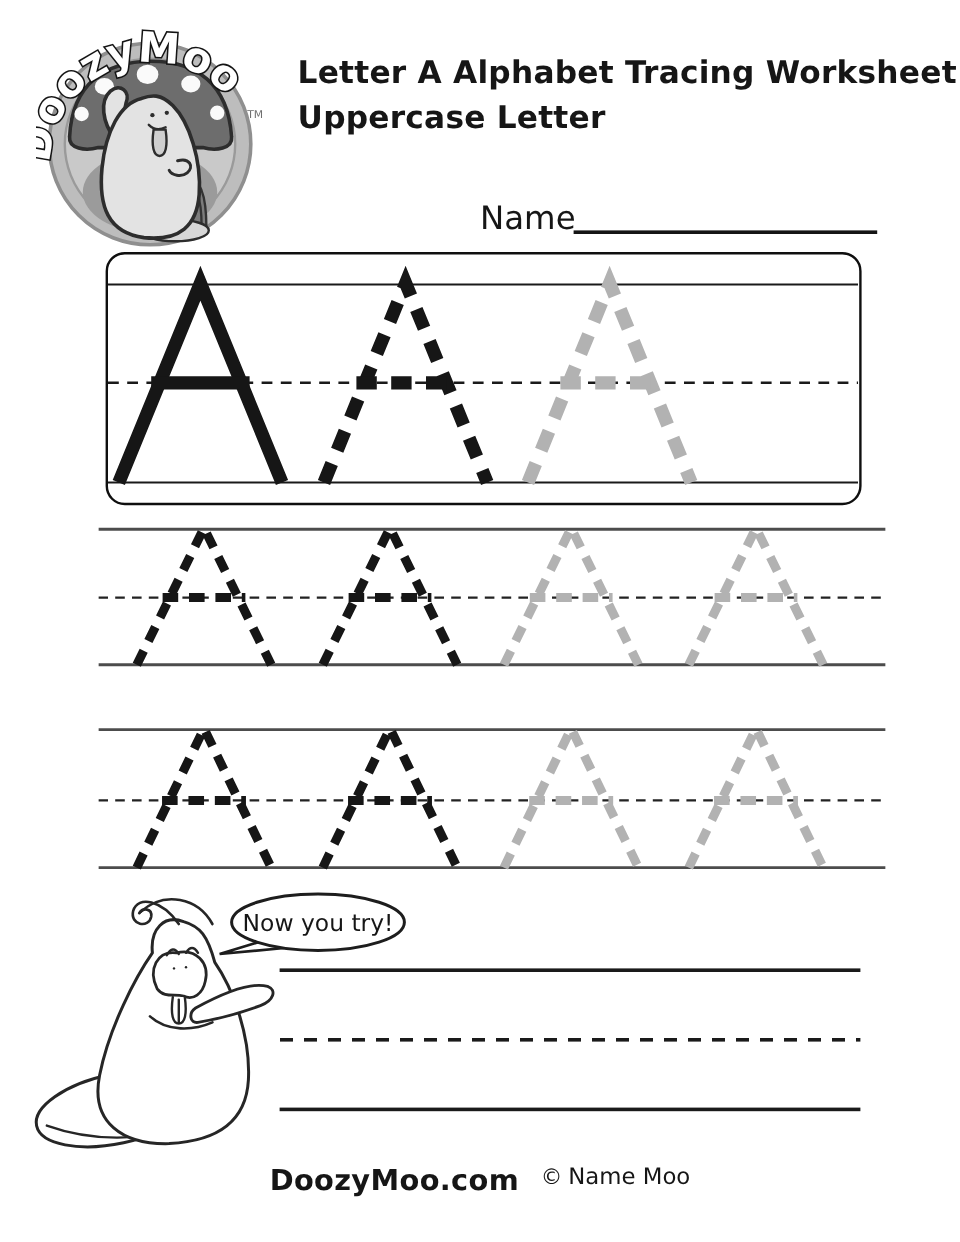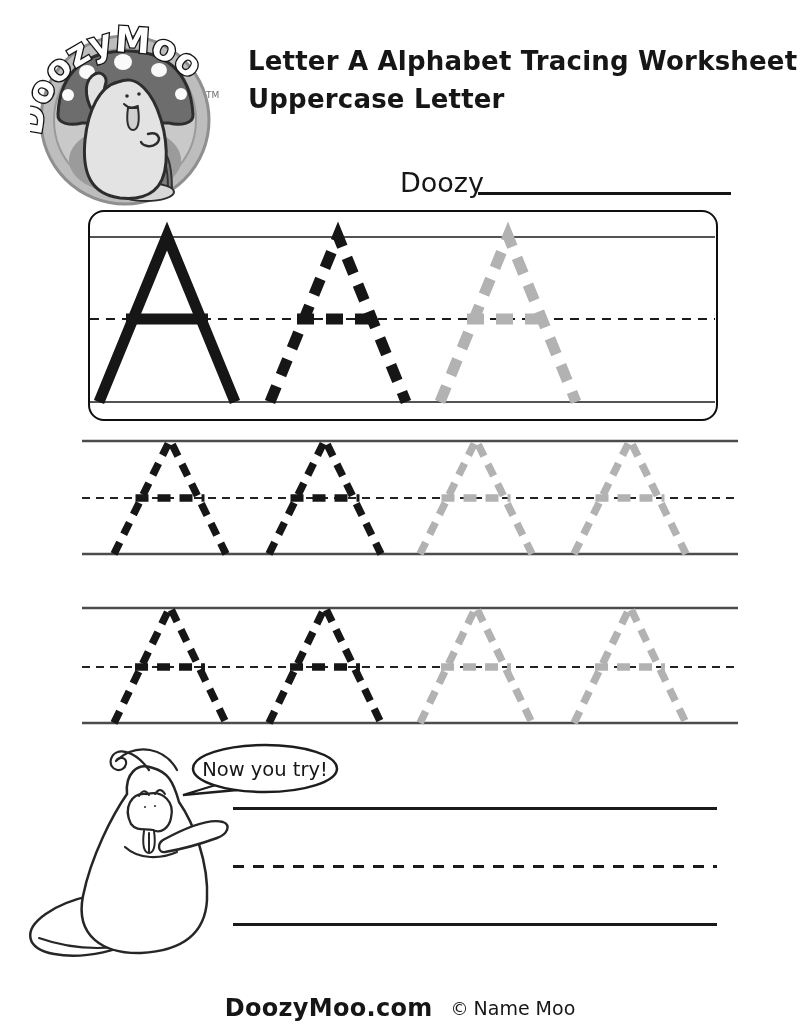--- a/index.html
+++ b/index.html
@@ -17,21 +17,21 @@
   .trace-box {
     left:88px; top:210px; width:630px; height:211px;
     border:2.5px solid #0f0f0f; border-radius:16px; overflow:hidden;
   }
   .wline { height:2.5px; background:#1a1a1a; }
   .wline-dashed {
     height:2.5px; background:repeating-linear-gradient(90deg,#1a1a1a 0 11px,transparent 11px 20px);
   }
   .footer {
     left:0; top:970px; width:800px; display:flex; justify-content:center;
-    align-items:center; gap:18px;margin-top:24px;
+    align-items:flex-start; gap:18px;
   }
   .footer .site { font-size:24px; font-weight:bold; letter-spacing:.3px; }
   .footer .cpy { display:flex; align-items:baseline; gap:5px; }
   .footer .cpy-sym { font-size:18px; }
   .footer .cpy-owner { font-size:19px; }
   svg text { font-family:"DejaVu Sans","Liberation Sans",sans-serif; }
 </style>
 </head>
 <body>
 
@@ -74,21 +74,21 @@
     </defs>
     <text font-size="35" font-weight="bold" fill="#ffffff" stroke="#141414" stroke-width="2.6" style="paint-order:stroke">
       <textPath href="#brandArc" startOffset="4">DoozyMoo</textPath>
     </text>
     <text x="176" y="76" font-size="9" fill="#6f6f6f">TM</text>
   </svg>
 
   <div class="abs title-line1">Letter A Alphabet Tracing Worksheet</div>
   <div class="abs title-line2">Uppercase Letter</div>
 
-  <div class="abs name-row-label">Doozy</div>
+  <div class="abs name-row-label">Name</div>
   <div class="abs name-line"></div>
 
   <div class="abs trace-box">
     <svg id="displayRowSvg" width="625" height="206" viewBox="0 0 625 206">
         <line x1="0" y1="25" x2="625" y2="25" stroke="#1a1a1a" stroke-width="1.7"></line>
         <line x1="0" y1="107" x2="625" y2="107" stroke="#1a1a1a" stroke-width="2" stroke-dasharray="9 7"></line>
         <line x1="0" y1="190" x2="625" y2="190" stroke="#1a1a1a" stroke-width="1.7"></line>
         <g fill="none" stroke="#161616" stroke-width="11" stroke-linecap="butt" stroke-linejoin="miter">
           <path d="M 9 190 L 77 24 L 145 190"></path>
           <path d="M 36 107 L 118 107"></path>

